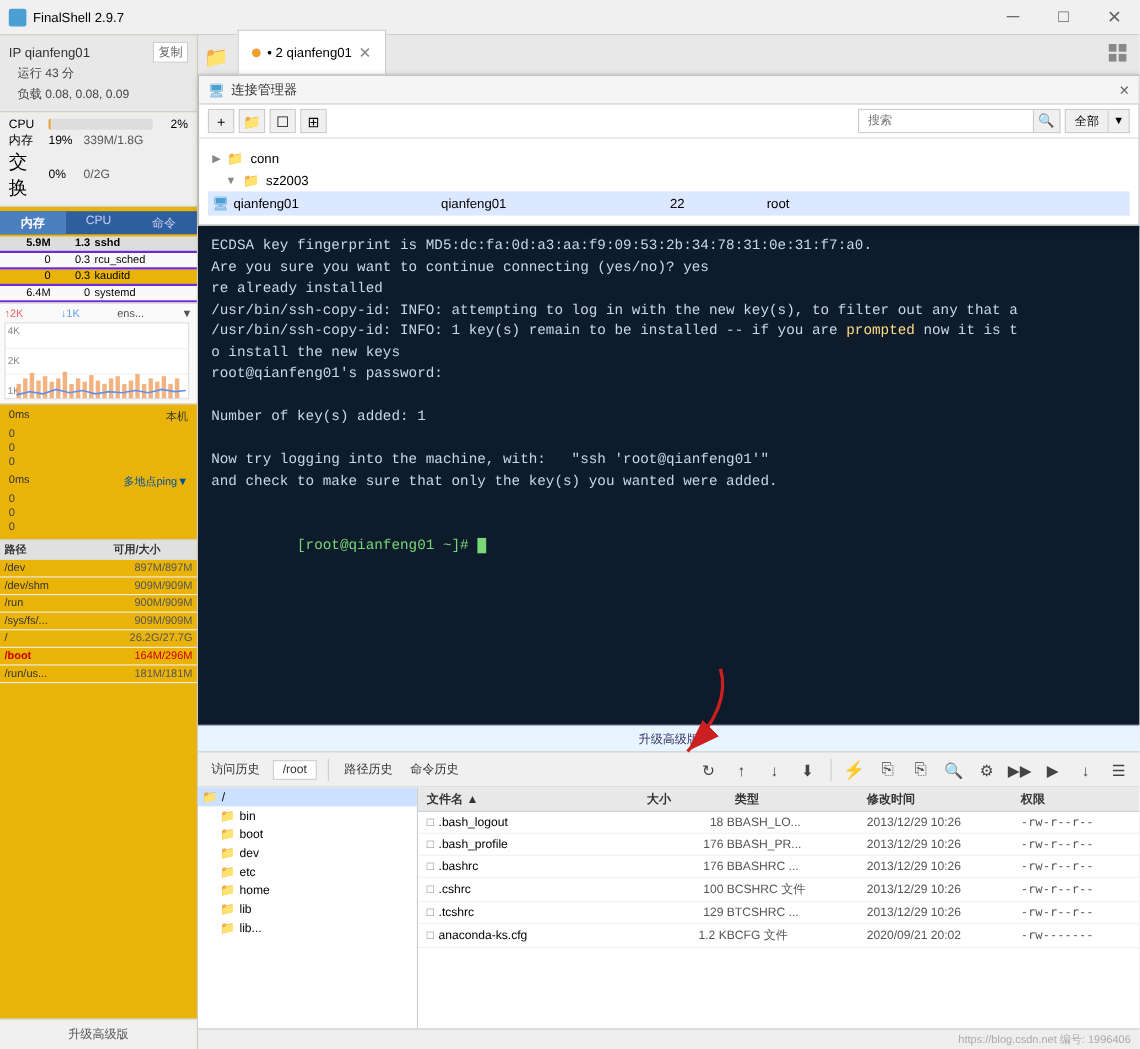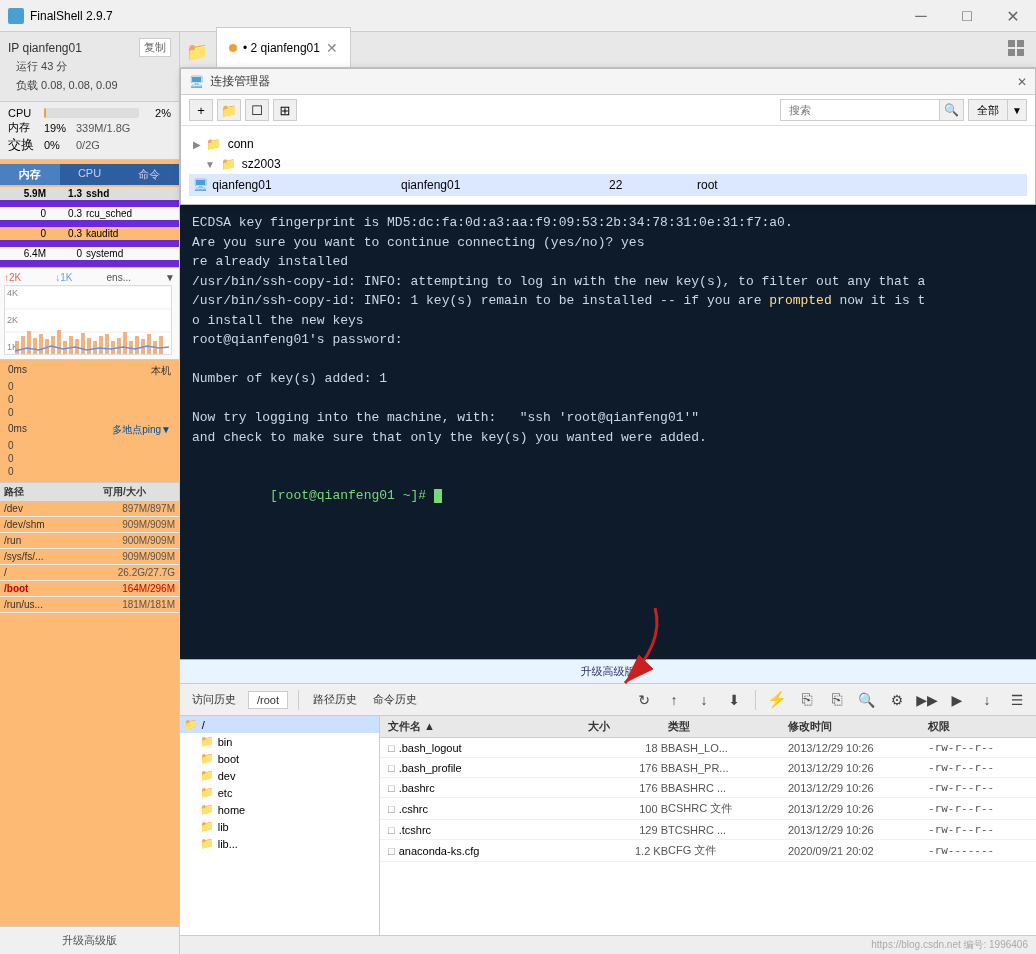--- a/index.html
+++ b/index.html
@@ -20,21 +20,21 @@
     .title-btn {
       width: 46px; height: 32px; display: flex; align-items: center; justify-content: center;
       cursor: pointer; font-size: 16px; color: #666;
     }
 
     
     .main-layout { display: flex; height: calc(954px - 32px); }
 
     
     .sidebar {
-      width: 180px; background: #fdba74; border-right: 1px solid #ccc;
+      width: 180px; background: #eab308; border-right: 1px solid #ccc;
       display: flex; flex-direction: column; flex-shrink: 0;
     }
     .sidebar-header {
       padding: 6px 8px; background: #e8e8e8; border-bottom: 1px solid #ccc;
     }
     .sidebar-ip { font-size: 12px; color: #333; display: flex; align-items: center; justify-content: space-between; }
     .copy-btn { font-size: 11px; color: #666; cursor: pointer; padding: 1px 4px; border: 1px solid #ccc; background: white; }
     .sidebar-stat { padding: 2px 8px; font-size: 11px; color: #444; }
     .sidebar-stat-row { display: flex; align-items: center; gap: 4px; margin: 1px 0; }
 
@@ -43,21 +43,21 @@
 
     .tabs-row {
       display: flex; background: #2d5fa0; margin: 4px 0 2px 0;
     }
     .tab-btn {
       flex: 1; text-align: center; padding: 3px 0; font-size: 11px; cursor: pointer; color: #cce;
     }
     .tab-btn.active { background: #4a7fc0; color: white; font-weight: bold; }
 
     .process-table { width: 100%; font-size: 10px; }
-    .process-table .tr { display: flex; padding: 1px 4px; border-bottom: 7px solid #6d28d9; }
+    .process-table .tr { display: flex; padding: 1px 4px; border-bottom: 2px solid #6d28d9; }
     .process-table .tr:nth-child(even) { background: #f9f9f9; }
     .col-mem { width: 42px; text-align: right; }
     .col-cpu { width: 36px; text-align: right; }
     .col-name { flex: 1; padding-left: 4px; overflow: hidden; text-overflow: ellipsis; white-space: nowrap; }
 
     
     .net-graph {
       border-top: 1px solid #ccc; padding: 4px;
       background: #fafafa;
     }
@@ -230,21 +230,21 @@
             <div class="cpu-fill" style="width:2%;"></div>
           </div>
           <span style="font-size:11px; width:28px; text-align:right;">2%</span>
         </div>
         <div class="sidebar-stat-row">
           <span style="width:32px; font-size:11px;">内存</span>
           <span style="font-size:11px; width:28px;">19%</span>
           <span style="font-size:11px; color:#555;">339M/1.8G</span>
         </div>
         <div class="sidebar-stat-row">
-          <span style="width:32px; font-size:13px;">交换</span>
+          <span style="width:32px; font-size:17px;">交换</span>
           <span style="font-size:11px; width:28px;">0%</span>
           <span style="font-size:11px; color:#555;">0/2G</span>
         </div>
       </div>
 
       <div class="tabs-row">
         <div class="tab-btn active">内存</div>
         <div class="tab-btn">CPU</div>
         <div class="tab-btn">命令</div>
       </div>

